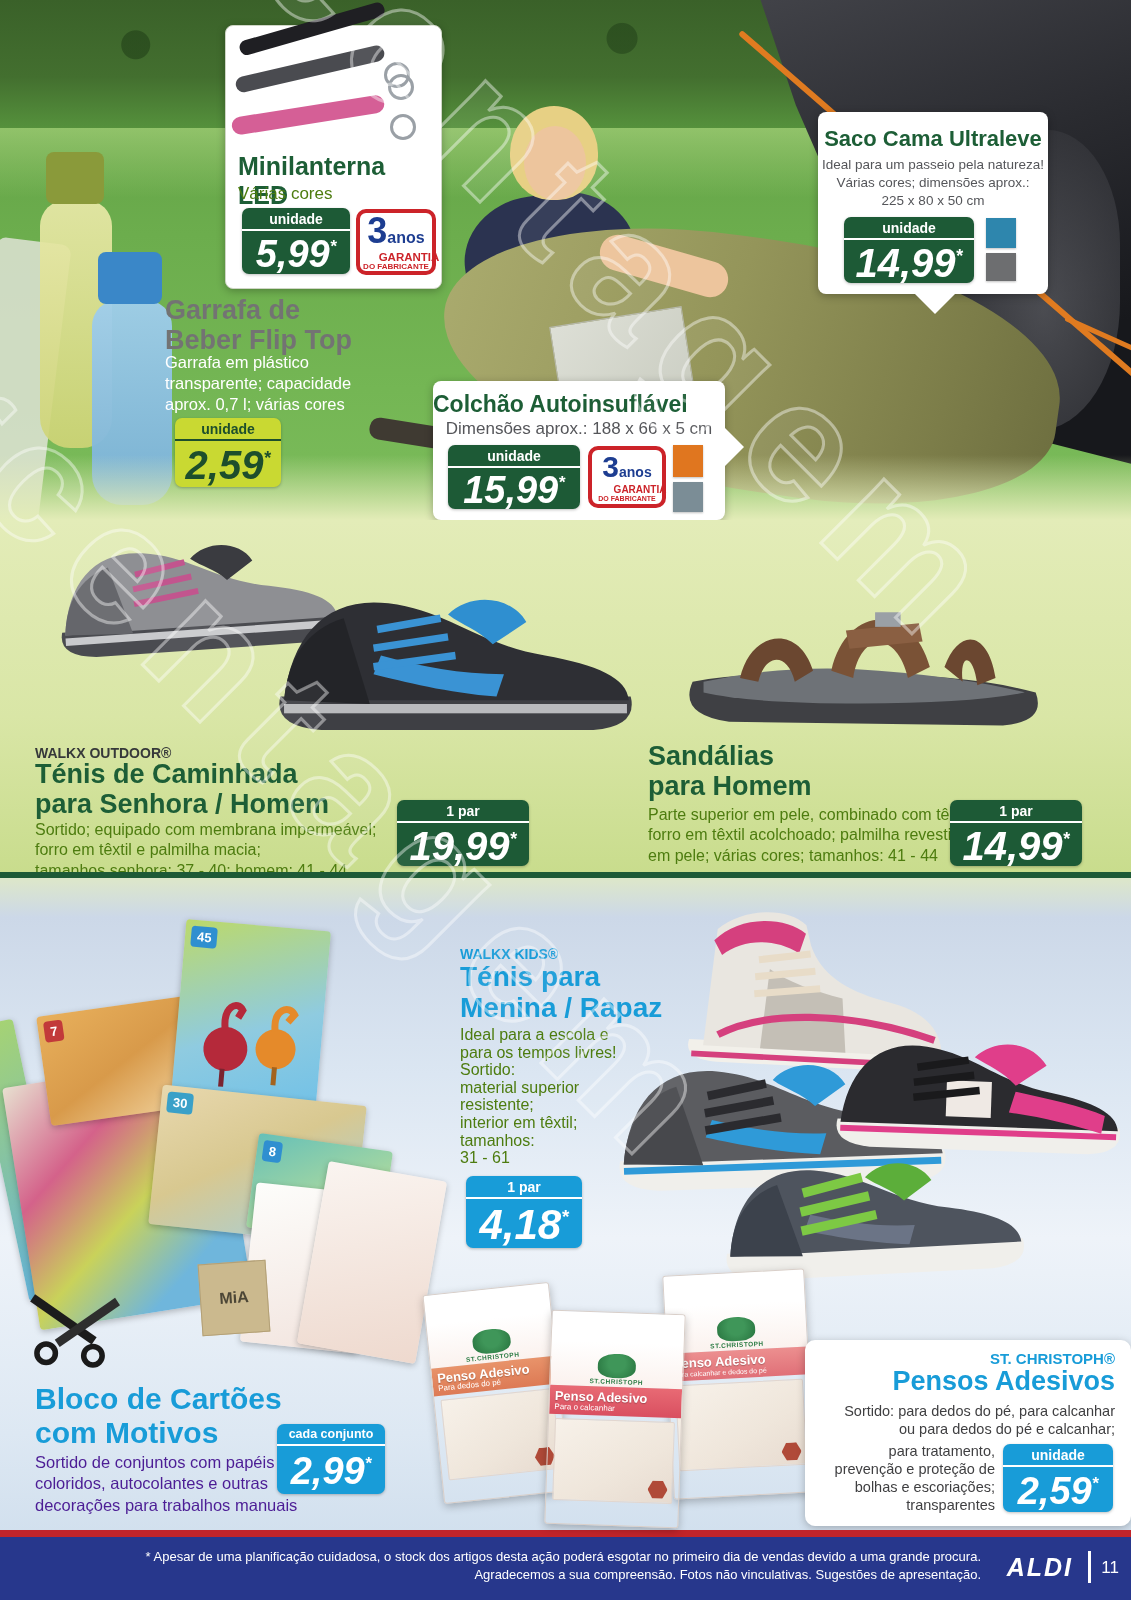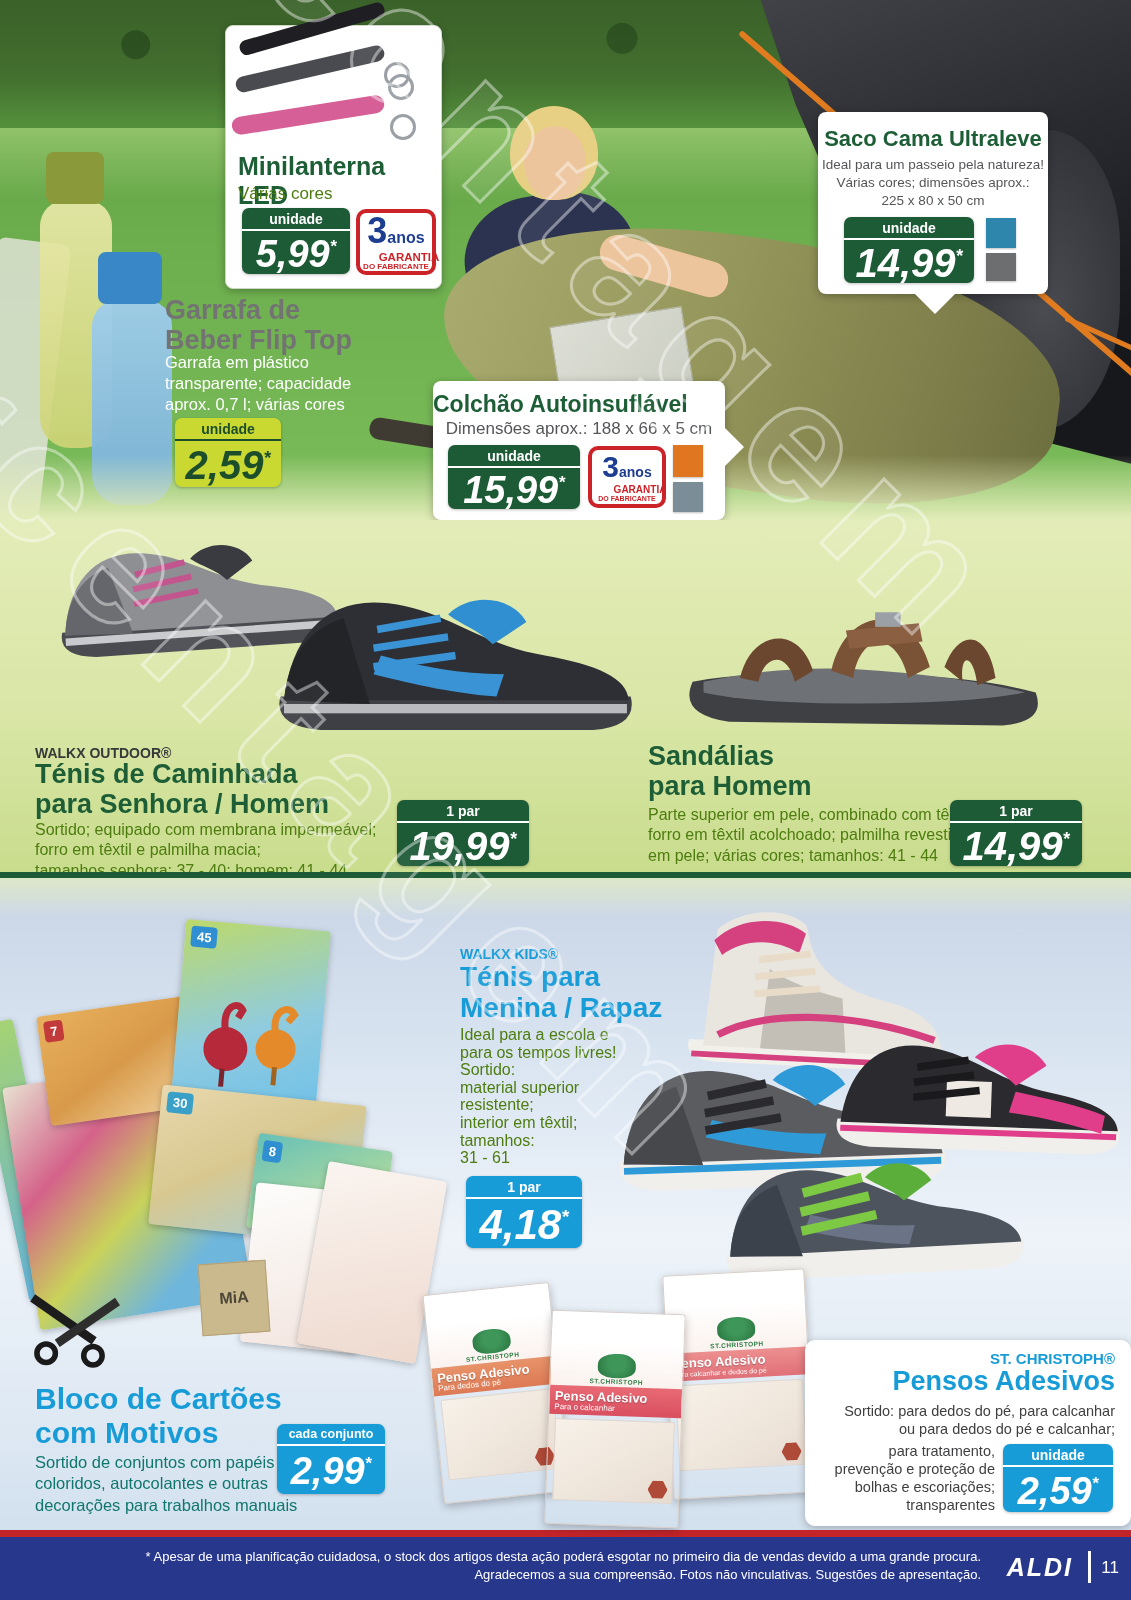--- a/index.html
+++ b/index.html
@@ -433,21 +433,21 @@
     <path d="M60,62 C82,68 102,72 126,72 L122,84 C96,82 72,76 56,72 Z" fill="#6b7486"></path>
     <g stroke="#7dc944" stroke-width="6">
       <line x1="56" y1="48" x2="94" y2="40"></line>
         <line x1="54" y1="60" x2="98" y2="52"></line>
       <line x1="54" y1="72" x2="102" y2="64"></line>
     </g>
   </svg>
 
   <div class="abs t-blue pre" style="left:35px;top:1382px;font-size:30px;line-height:1.12;">Bloco de Cartões
 com Motivos</div>
-  <div class="abs pre" style="left:35px;top:1452px;font-size:16.5px;line-height:1.3;color:#0f766e;">Sortido de conjuntos com papéis
+  <div class="abs pre" style="left:35px;top:1452px;font-size:16.5px;line-height:1.3;color:#4c1d95;">Sortido de conjuntos com papéis
 coloridos, autocolantes e outras
 decorações para trabalhos manuais</div>
   <div class="badge bl" style="left:277px;top:1424px;width:108px;height:70px;">
     <div class="b-lbl" style="font-size:12.5px;">cada conjunto</div>
     <div class="b-price" style="font-size:38px;">
       <span>2,99</span>
         <sup>*</sup>
     </div>
   </div>
 

